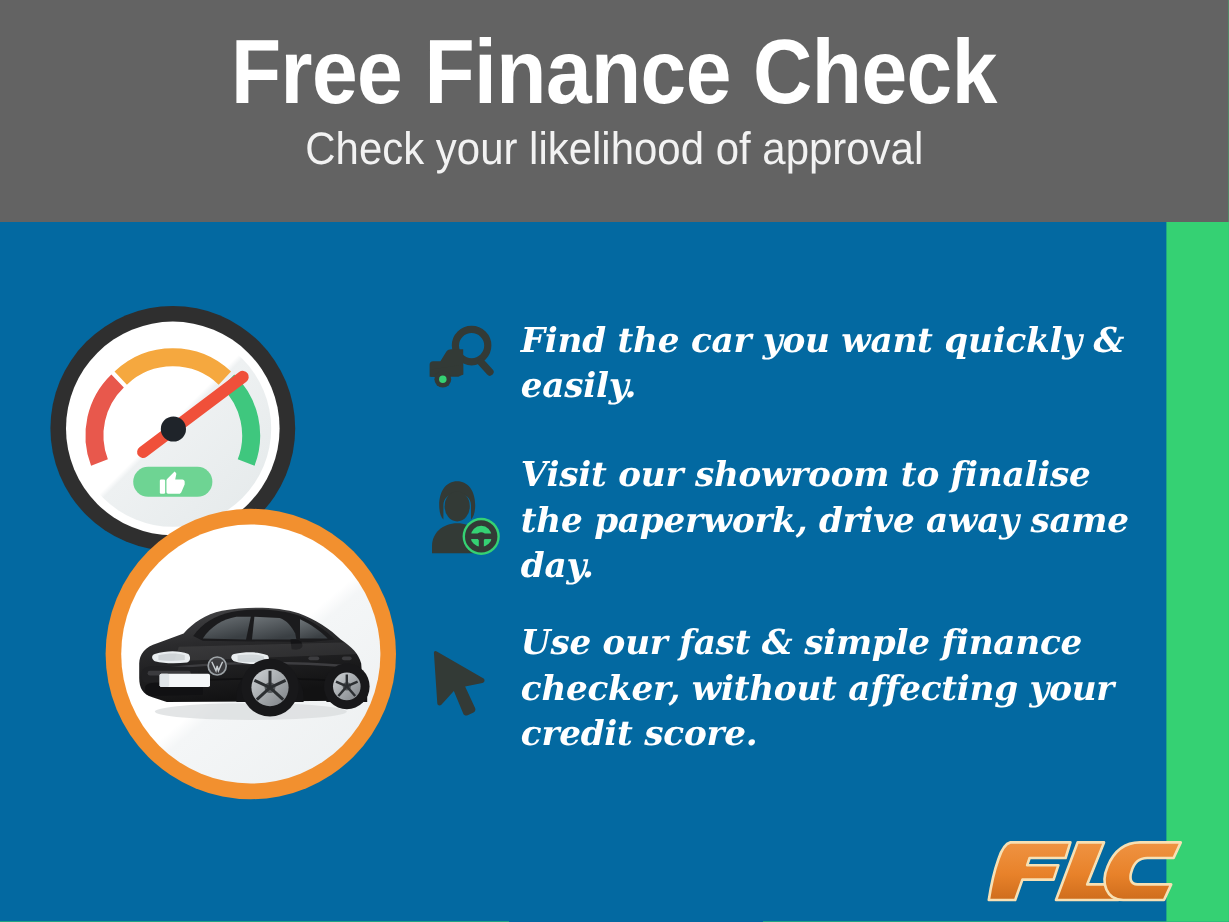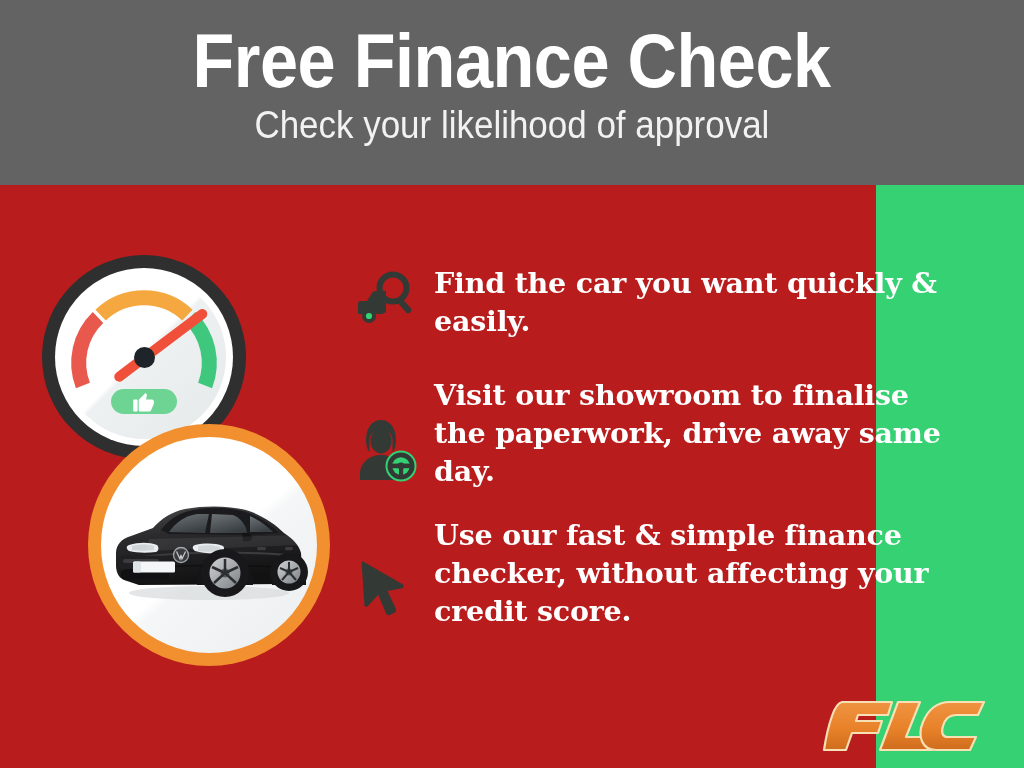--- a/index.html
+++ b/index.html
@@ -5,22 +5,22 @@
 <style>
   * { margin:0; padding:0; box-sizing:border-box; }
   html, body {
     width:1024px; height:768px;
     overflow:hidden;
     background:#35d173;
     font-family:"Liberation Sans", sans-serif;
   }
   #page {
     position:relative;
-    width:876px; height:768px;
-    background:#b91c1c;
+    width:972px; height:768px;
+    background:#0369a1;
   }
 
   
   .header {
     position:absolute;
     left:0; top:0;
     width:1024px; height:185px;
     background:#636363;
     display:flex;
     flex-direction:column;
@@ -137,22 +137,23 @@
 
   
   .features {
     position:absolute;
     left:356px; top:262px;
     width:630px;
   }
   .feature {
     position:relative;
     display:flex;
-    align-items:flex-end;
+    align-items:center;
     margin-bottom:24px;
+    font-style:italic;
   }
   .feature-icon {
     flex:0 0 78px;
     height:78px;
     display:flex;
     align-items:flex-start;
     justify-content:flex-start;
     padding-top:6px;
   }
   .feature-icon svg { display:block; }

